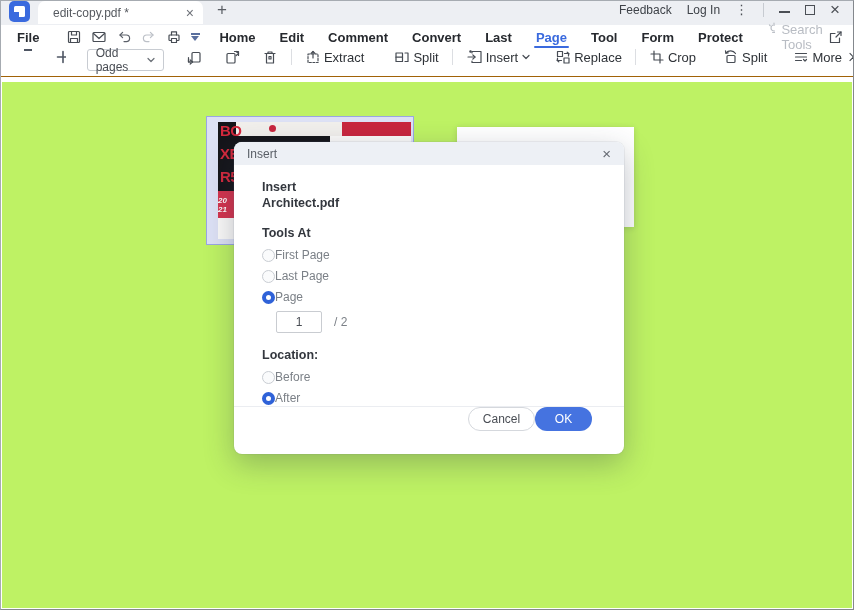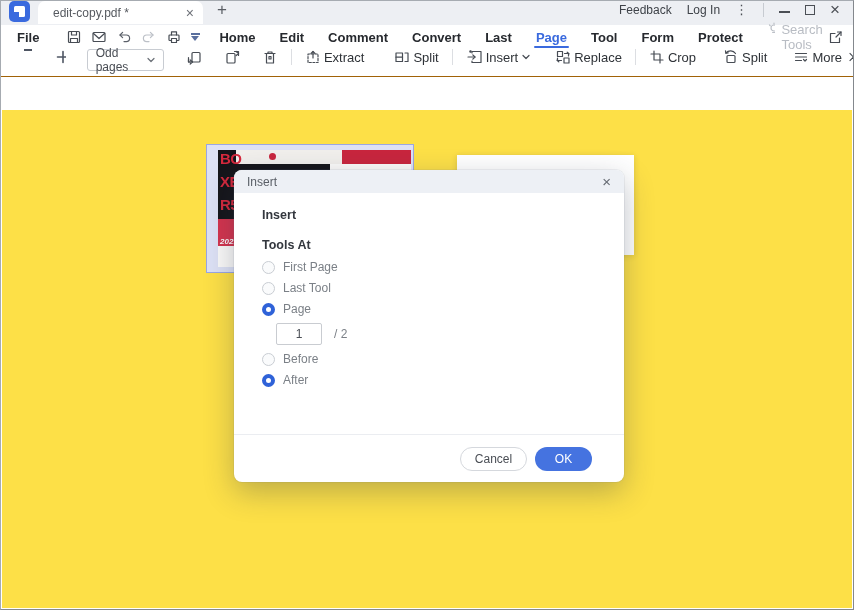--- a/index.html
+++ b/index.html
@@ -47,51 +47,51 @@
   .zoom-minus { width:13px; height:2px; background:#4e5563; margin-left:23px; }
   .zoom-plus { margin-left:23px; }
   .range-select { margin-left:21px; width:110px; height:22px; border:1px solid #c8ccd2; border-radius:3px;
                   display:flex; align-items:center; padding:0 8px; font-size:12px; color:#4a4e55; background:#fff; }
   .range-select .chev { margin-left:auto; }
   .t-vsep { width:1px; height:16px; background:#dcdee2; margin:0 13px; flex:none; }
   .more-chev { width:6px; height:6px; border-right:1.6px solid #3e434a; border-bottom:1.6px solid #3e434a;
                transform:rotate(-45deg); margin-left:2px; }
 
   
-  .canvas { position:absolute; left:1px; right:1px; top:81px; bottom:1px; background:#fde047;margin-top:28px; }
+  .canvas { position:absolute; left:1px; right:1px; top:81px; bottom:1px; background:#bef264; }
 
   .page1 { position:absolute; left:204px; top:34px; width:208px; height:129px; background:#dde1f5; border:1px solid #9aa6e3; }
   .cover { position:absolute; left:11px; top:5px; width:193px; height:117px; background:#fbfaf9; overflow:hidden; }
   .cover-black { position:absolute; left:0; top:0; width:112px; height:70px; background:#15151a; }
   .cover-strip { position:absolute; left:18px; top:0; width:106px; height:14px; background:#f1efec; }
   .cover-dot { position:absolute; left:51px; top:3px; width:7px; height:7px; border-radius:50%; background:#c8263e; }
   .cover-banner { position:absolute; left:124px; top:0; width:69px; height:14px; background:#c8263e; }
   .cover-title { position:absolute; left:2px; top:-3px; color:#d5293d; font-weight:700; font-size:15px; line-height:23px; letter-spacing:-0.5px; }
   .cover-year { position:absolute; left:0; top:69px; width:22px; height:27px; background:#d4344e; color:#fff;
-                font-size:8px; font-weight:700; line-height:9px; display:flex; flex-direction:row; align-items:flex-end; justify-content:center;font-style:italic; }
+                font-size:8px; font-weight:700; line-height:9px; display:flex; flex-direction:column; align-items:flex-start; justify-content:center;font-style:italic; }
   .page2 { position:absolute; left:455px; top:45px; width:177px; height:100px; background:#fff; box-shadow:0 1px 6px rgba(30,40,60,0.16); }
 
   
   .dialog { position:absolute; left:232px; top:60px; width:390px; height:312px; background:#fff; border-radius:8px;
             box-shadow:0 10px 30px rgba(40,50,70,0.30), 0 0 0 1px rgba(120,130,145,0.10); }
   .dlg-header { height:23px; background:#edf0f5; border-radius:8px 8px 0 0; display:flex; align-items:center;
                 padding:0 13px; font-size:12px; color:#595e66; }
   .dlg-close { margin-left:auto; font-size:15px; color:#666b73; line-height:1; }
   .dlg-body { padding:14px 0 0 28px; font-size:12px; color:#7b8087; }
   .dlg-heading, .dlg-filename, .section-label { font-weight:700; color:#33373e; font-size:12.5px; line-height:16px; }
   .section-label { margin-top:14px; }
-  .radio-row { display:flex; align-items:center; gap:8px; margin-top:7px; height:14px; }
+  .radio-row { display:flex; align-items:center; margin-top:7px; height:14px; }
   .radio { width:13px; height:13px; border-radius:50%; border:1px solid #c9cdd3; background:#fafbfc; flex:none; }
   .radio.sel { border:4px solid #2f62d8; background:#fff; }
   .page-input-row { margin-top:7px; margin-left:14px; display:flex; align-items:center; gap:12px; height:22px; }
   .page-input { width:46px; height:22px; border:1px solid #c9ccd1; border-radius:2px; text-align:center;
                 font-size:12px; color:#4a4e55; font-family:"Liberation Sans",sans-serif; outline:none; }
   .dlg-divider { position:absolute; left:0; right:0; bottom:47px; height:1px; background:#ebedf1; }
-  .dlg-footer { position:absolute; left:0; right:0; bottom:0; height:47px; display:flex; align-items:center;
-                justify-content:flex-end; gap:8px; padding-right:32px; }
+  .dlg-footer { position:absolute; left:0; right:0; bottom:0; height:47px; display:flex; align-items:flex-start;
+                justify-content:flex-end; gap:0; padding-right:32px; }
   .btn { height:24px; border-radius:12px; font-size:12px; display:flex; align-items:center; justify-content:center; cursor:default; }
   .btn-cancel { width:67px; background:#fff; border:1px solid #d5d8dd; color:#4a4e55; }
   .btn-ok { width:57px; background:#4573e0; color:#fff; border:none; }
 
   .icon-stroke { stroke:#474c54; fill:none; stroke-width:1.2; stroke-linecap:round; stroke-linejoin:round; }
   .icon-grey  { stroke:#bcc0c7; fill:none; stroke-width:1.2; stroke-linecap:round; stroke-linejoin:round; }
 </style>
 </head>
 <body>
 
@@ -356,39 +356,41 @@
 
     <div class="page2"></div>
 
     <div class="dialog">
       <div class="dlg-header">
         <span>Insert</span>
         <span class="dlg-close">×</span>
       </div>
       <div class="dlg-body">
         <div class="dlg-heading">Insert</div>
+        <div class="dlg-filename">Architect.pdf</div>
 
         <div class="section-label">Tools At</div>
         <div class="radio-row">
           <span class="radio"></span>
           <span>First Page</span>
         </div>
         <div class="radio-row">
           <span class="radio"></span>
-          <span>Last Tool</span>
+          <span>Last Page</span>
         </div>
         <div class="radio-row">
           <span class="radio sel"></span>
           <span>Page</span>
         </div>
         <div class="page-input-row">
           <input class="page-input" value="1" style="">
           <span>/ 2</span>
         </div>
 
+        <div class="section-label">Location:</div>
         <div class="radio-row">
           <span class="radio"></span>
           <span>Before</span>
         </div>
         <div class="radio-row">
           <span class="radio sel"></span>
           <span>After</span>
         </div>
       </div>
       <div class="dlg-divider"></div>

